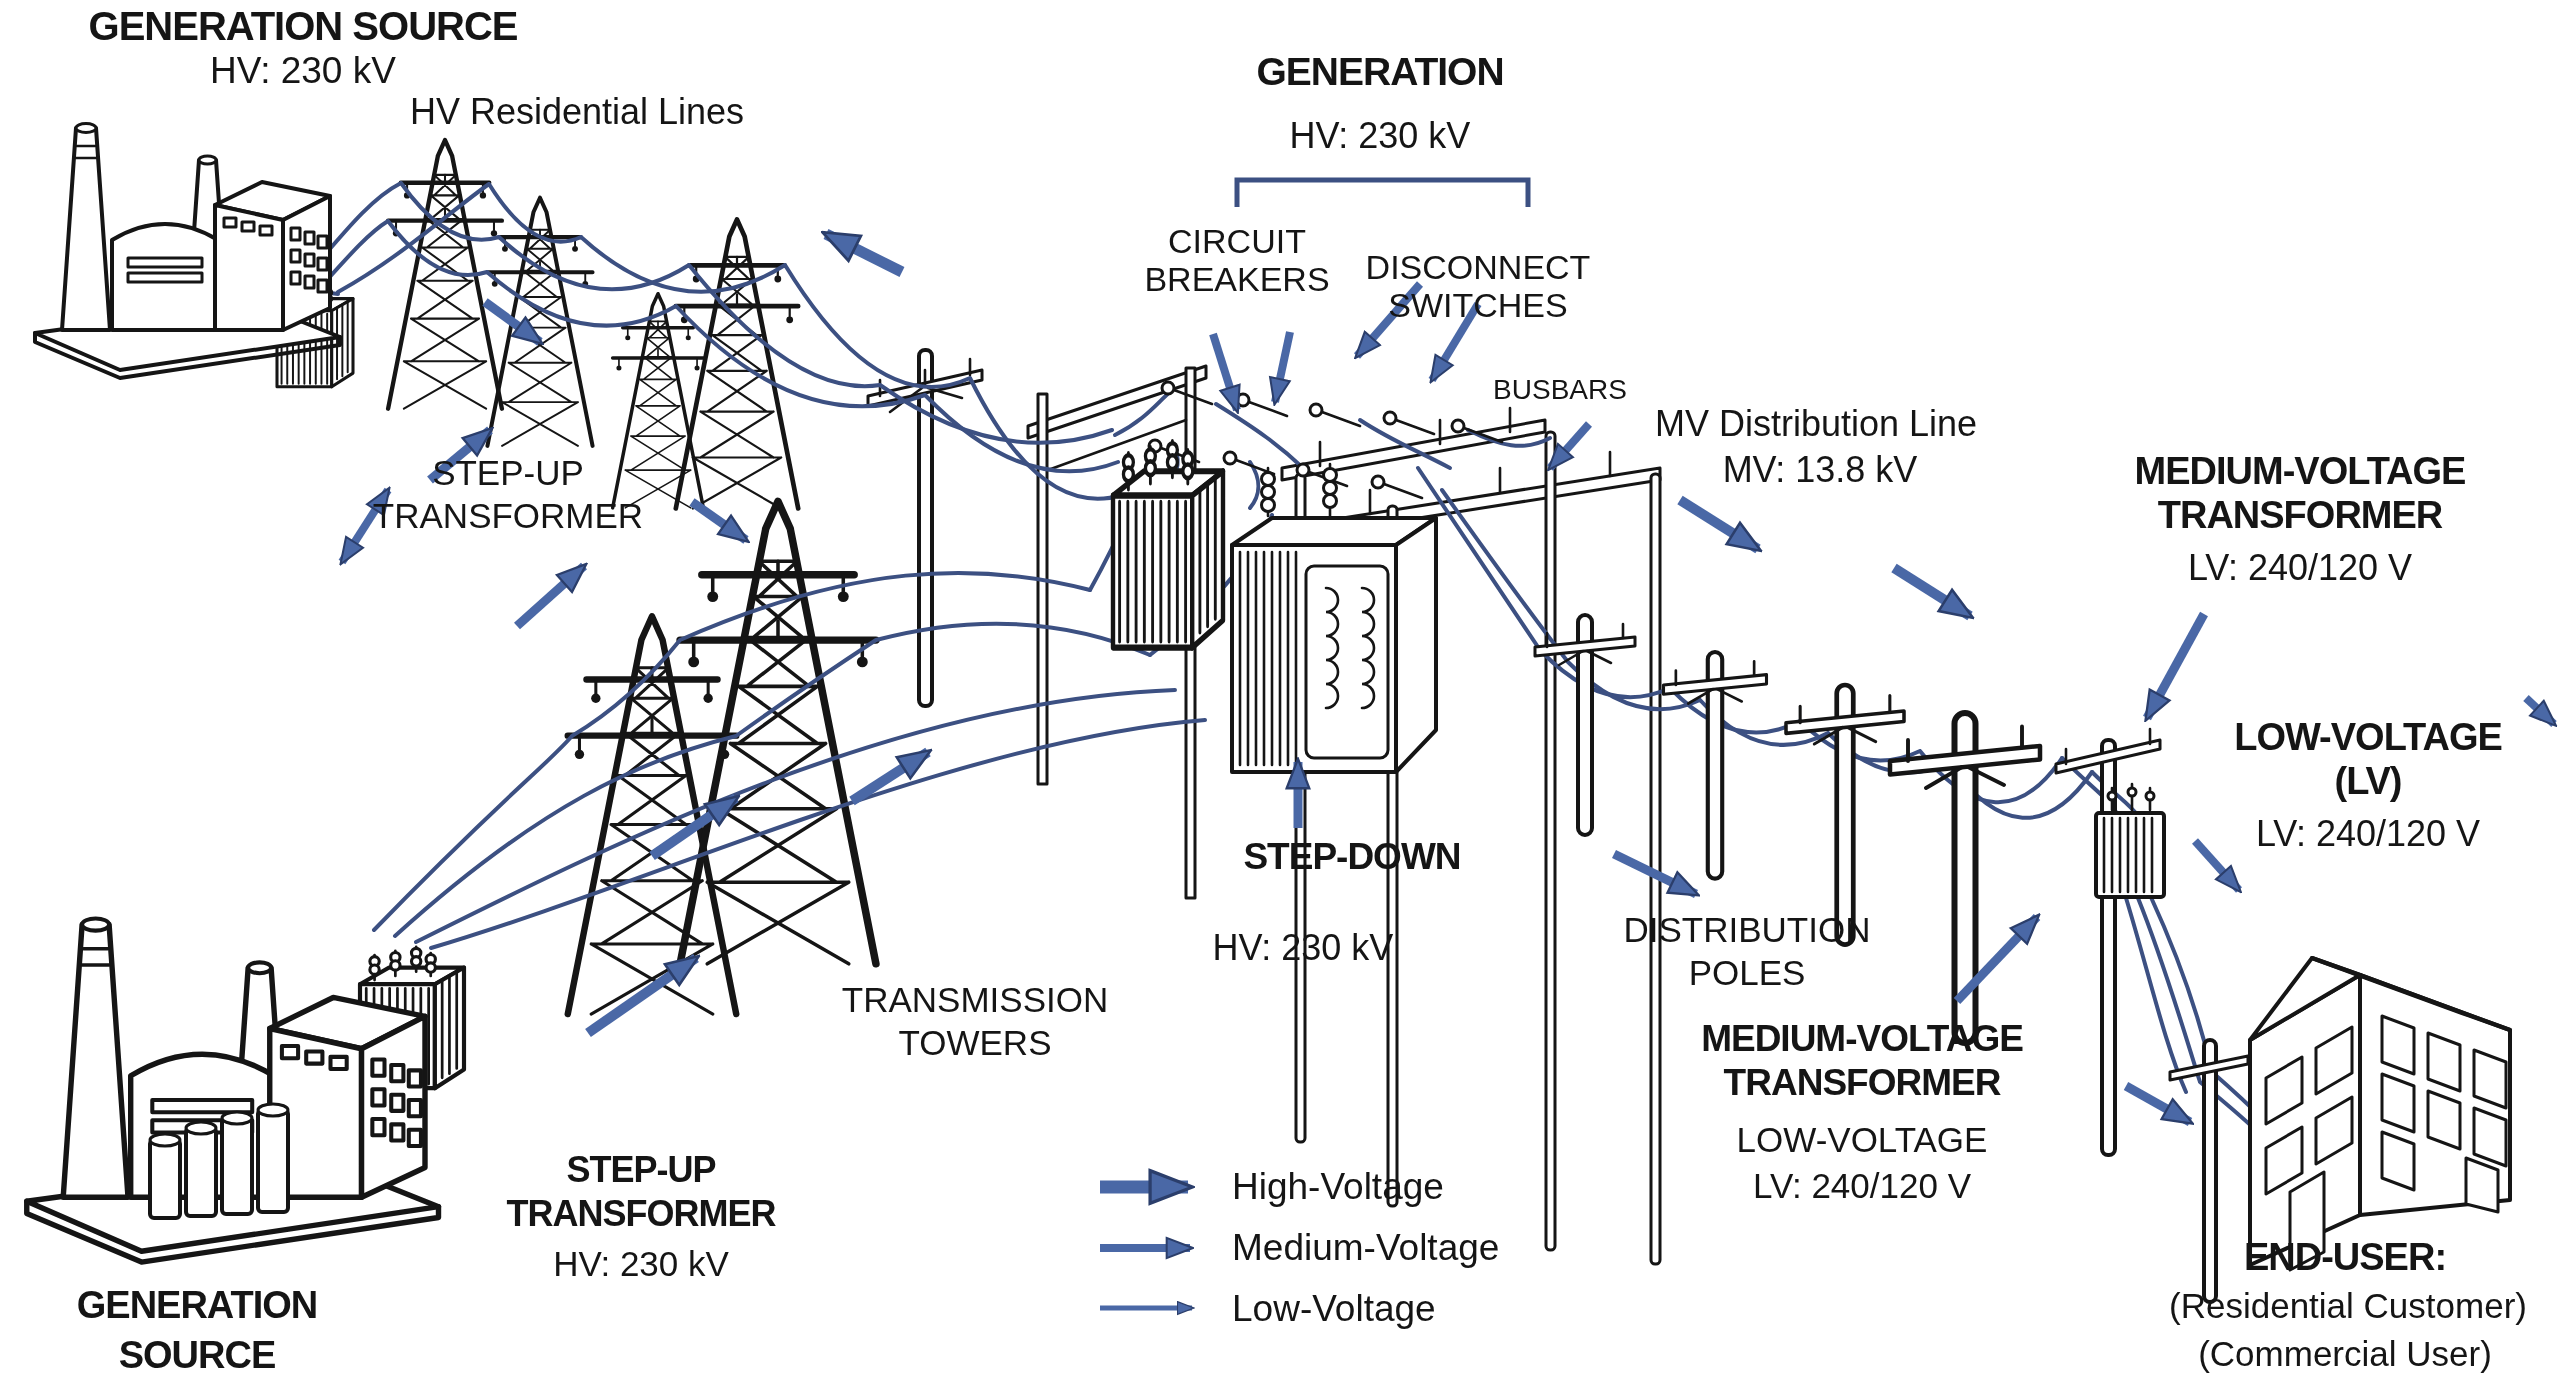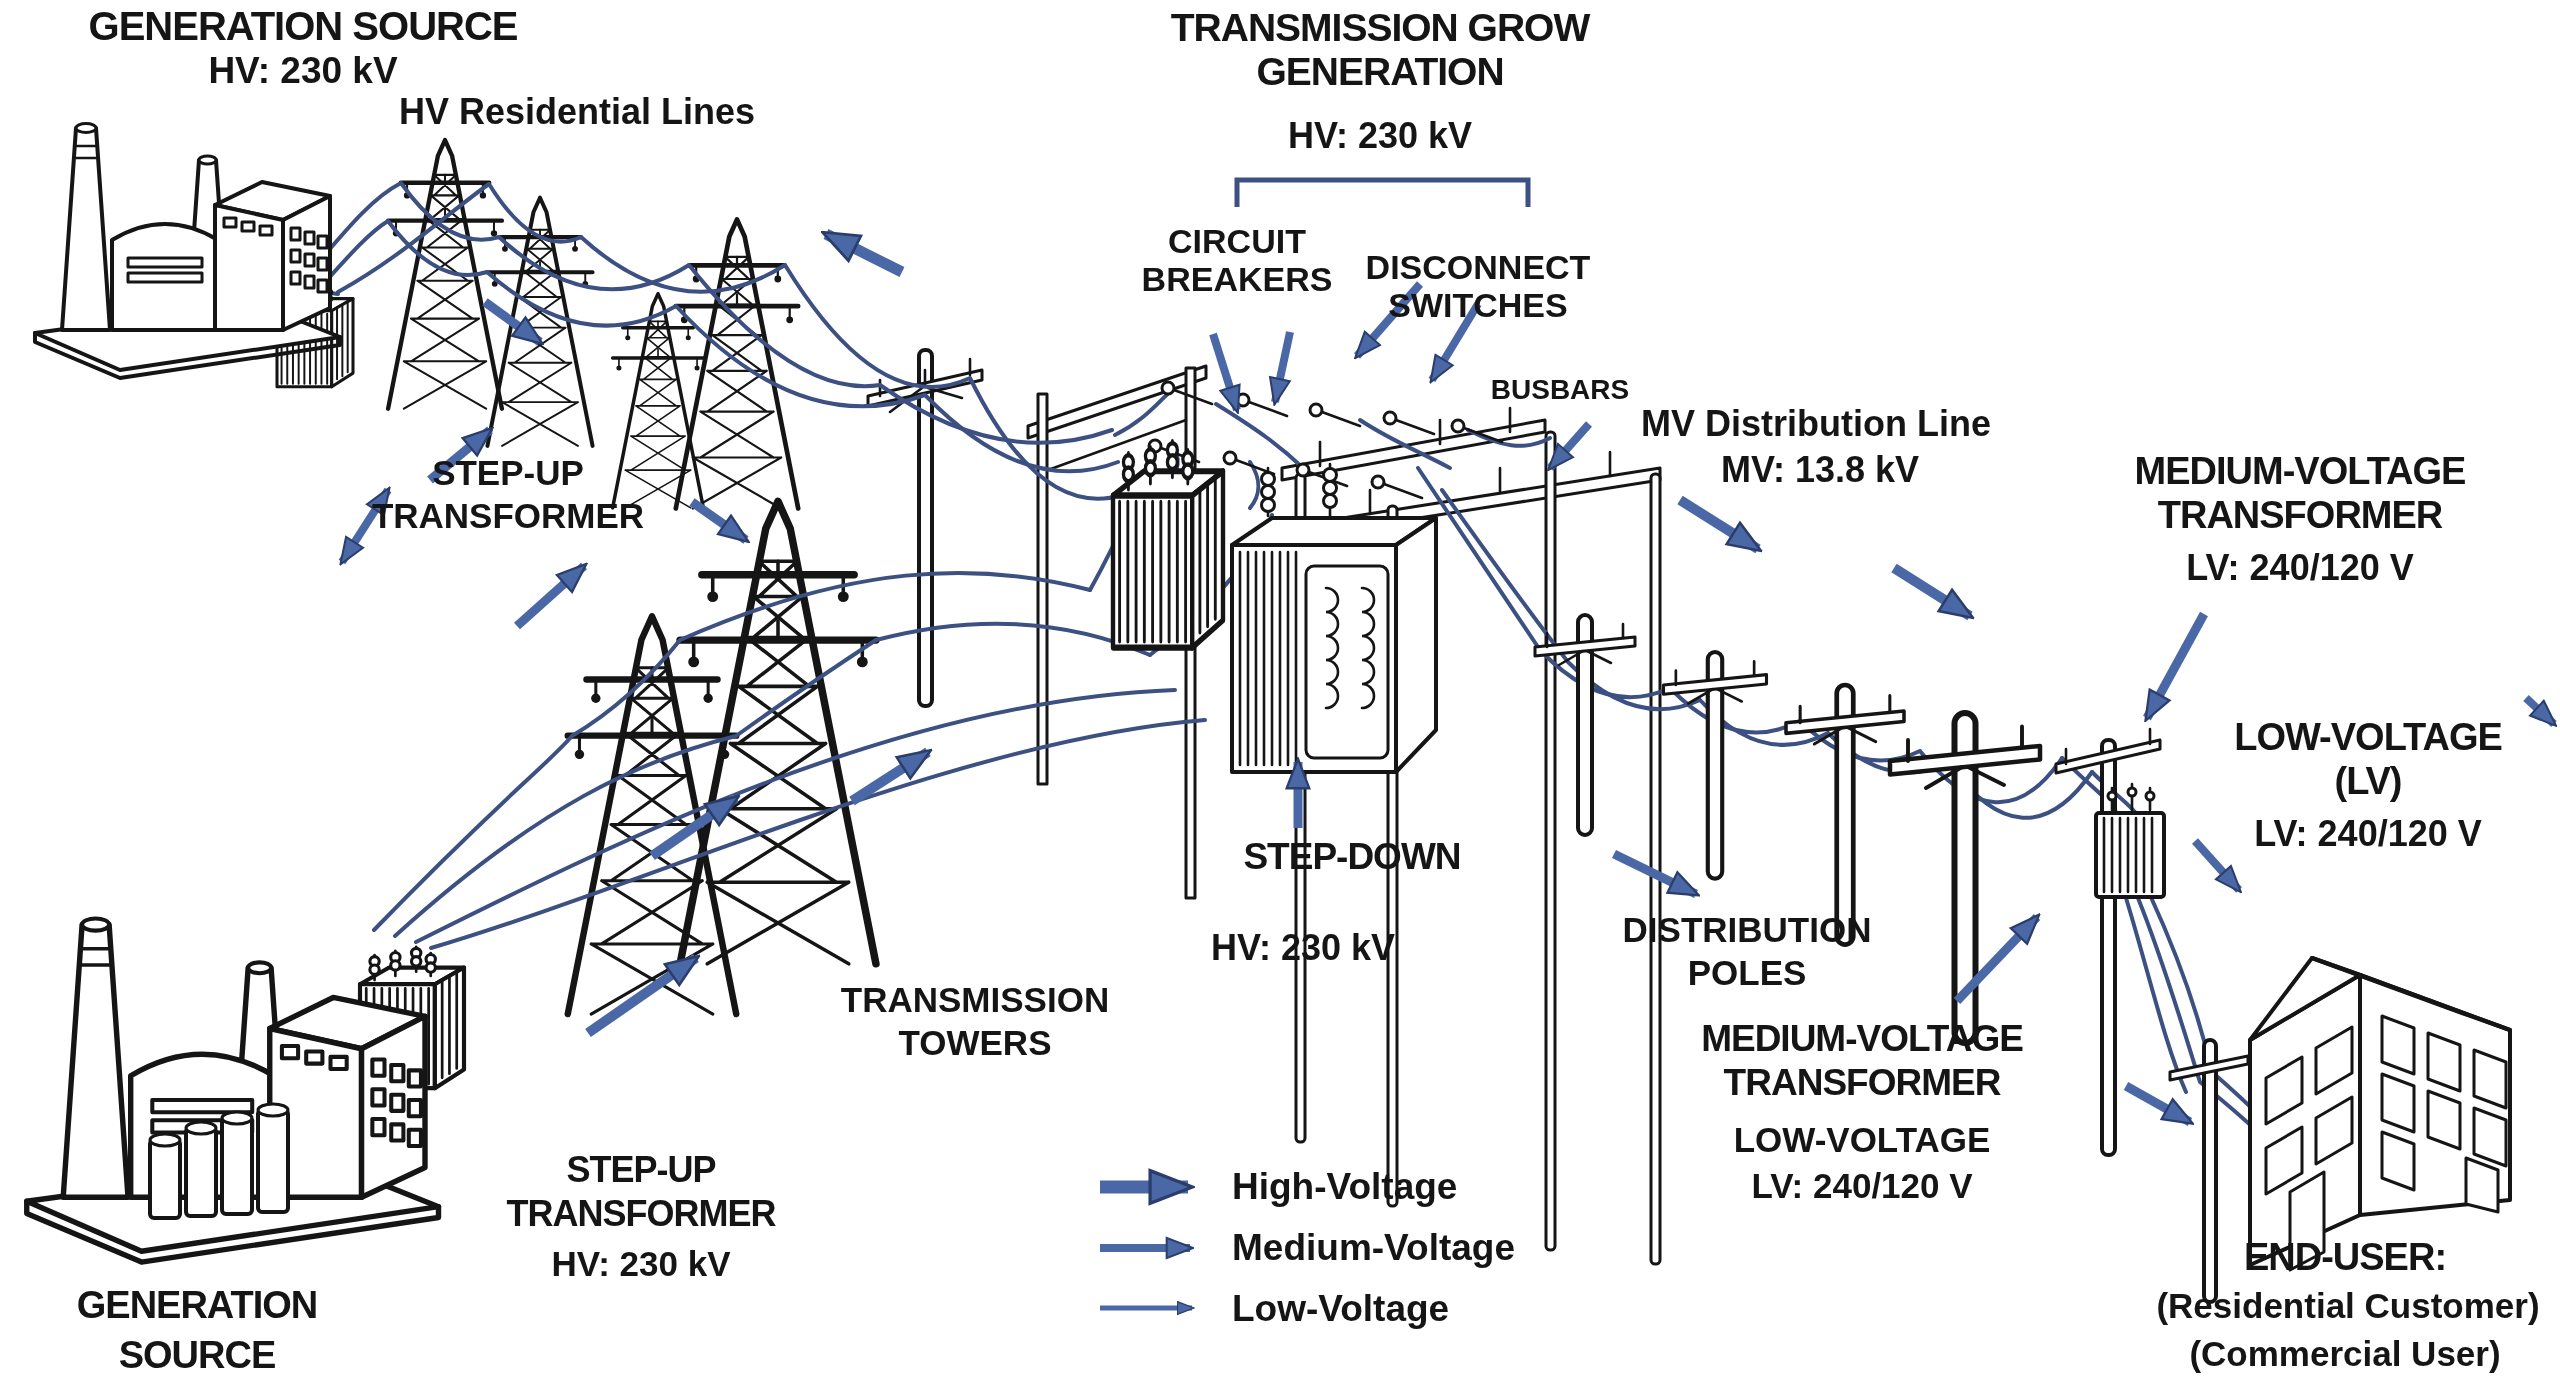--- a/index.html
+++ b/index.html
@@ -1,20 +1,20 @@
 <!DOCTYPE html>
 <html><head>
 <meta charset="utf-8">
 <style>
   html,body{margin:0;padding:0;background:#fff;}
   #stage{position:relative;width:2560px;height:1396px;background:#ffffff;overflow:hidden;
          font-family:"Liberation Sans",sans-serif;}
   #art{position:absolute;left:0;top:0;}
   .lbl{position:absolute;color:#151515;transform:translateX(-50%);text-align:center;
-       white-space:nowrap;line-height:1;font-family:"Liberation Sans",sans-serif;font-weight:bold;}
+       white-space:nowrap;line-height:1;font-family:"Liberation Sans",sans-serif;}
   .b{font-weight:bold;letter-spacing:-1px;}
   .ll{transform:none;text-align:center;}
   
   .k{stroke:#151515;fill:none;stroke-width:4;stroke-linecap:round;stroke-linejoin:round;}
   .k3{stroke:#151515;fill:none;stroke-width:2.6;stroke-linecap:round;}
   .k5{stroke:#151515;fill:none;stroke-width:5.5;stroke-linecap:round;stroke-linejoin:round;}
   .kf{fill:#ffffff;stroke:#151515;stroke-width:4;stroke-linejoin:round;}
   .kf3{fill:#ffffff;stroke:#151515;stroke-width:3;stroke-linejoin:round;}
   .w{stroke:#3c5082;stroke-width:4;fill:none;stroke-linecap:round;}
   .arr{stroke:#4a68a6;fill:none;marker-end:url(#ah);}
@@ -310,21 +310,20 @@
 </svg>
 
 <div class="lbl b" style="left:303px;top:6px;font-size:40px">GENERATION SOURCE</div>
 <div class="lbl" style="left:303px;top:52px;font-size:37px">HV: 230 kV</div>
 
 <div class="lbl" style="left:508px;top:455px;font-size:35px">STEP-UP</div>
 <div class="lbl" style="left:508px;top:498px;font-size:35px">TRANSFORMER</div>
 
 <div class="lbl" style="left:577px;top:94px;font-size:36px">HV Residential Lines</div>
 
-<div class="lbl b" style="left:1380px;top:8px;font-size:39px">TRANSMISSION GROW</div>
 <div class="lbl b" style="left:1380px;top:52px;font-size:39px">GENERATION</div>
 <div class="lbl" style="left:1380px;top:118px;font-size:36px">HV: 230 kV</div>
 
 <div class="lbl" style="left:1237px;top:224px;font-size:34px">CIRCUIT</div>
 <div class="lbl" style="left:1237px;top:262px;font-size:34px">BREAKERS</div>
 
 <div class="lbl" style="left:1478px;top:250px;font-size:34px">DISCONNECT</div>
 <div class="lbl" style="left:1478px;top:288px;font-size:34px">SWITCHES</div>
 
 <div class="lbl" style="left:1560px;top:376px;font-size:28px">BUSBARS</div>

